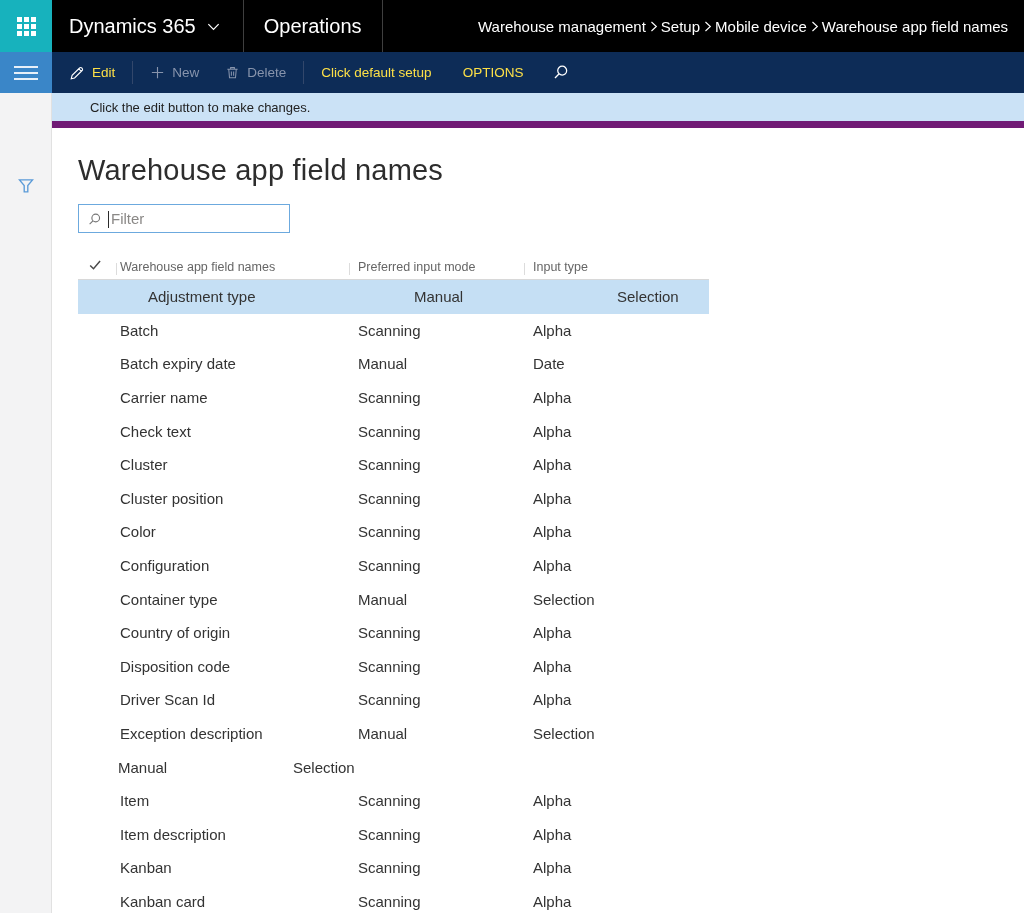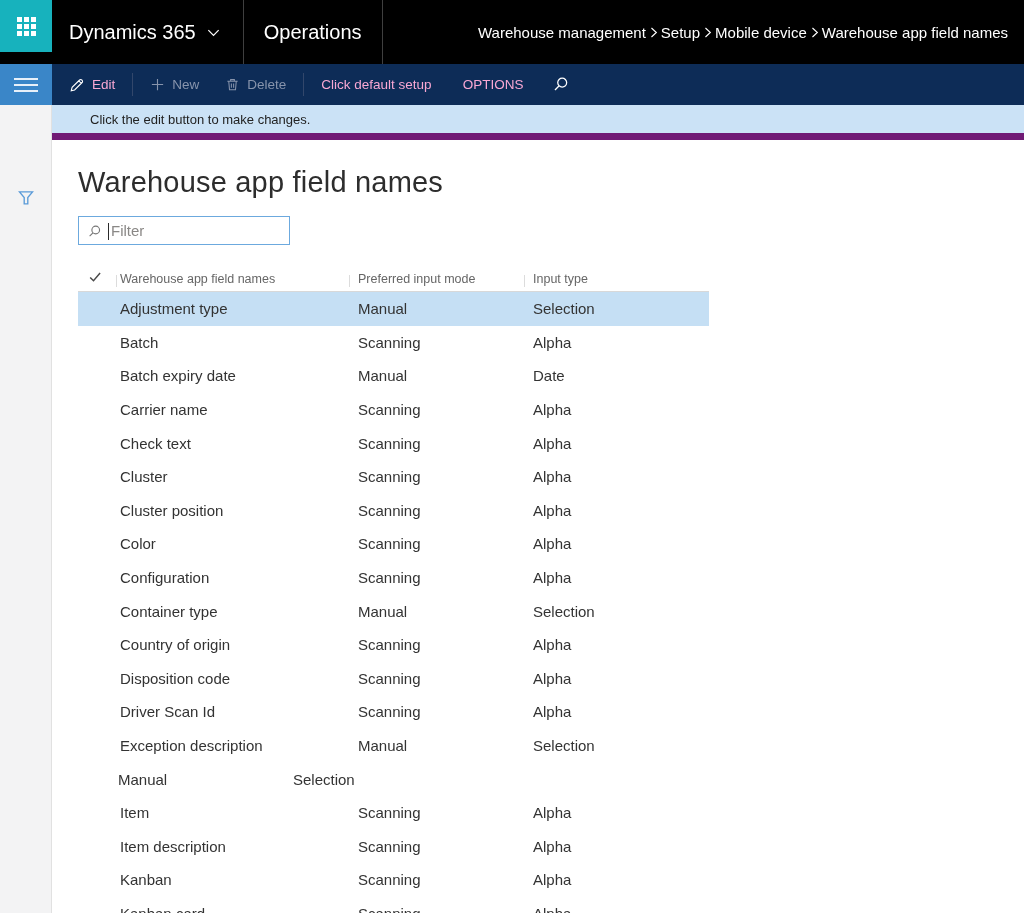--- a/index.html
+++ b/index.html
@@ -3,36 +3,36 @@
 <meta charset="utf-8">
 <style>
   * { margin:0; padding:0; box-sizing:border-box; }
   html,body { width:1024px; height:913px; overflow:hidden; }
   body {
     font-family:"Liberation Sans","DejaVu Sans",sans-serif;
     background:#fff; color:#333;
   }
 
   
-  .top-bar { height:64px; background:#000; display:flex; align-items:stretch;justify-content:flex-end; }
+  .top-bar { height:52px; background:#000; display:flex; align-items:stretch;justify-content:flex-end; }
   .waffle-tile { width:52px; height:52px; background:#17B2BD; display:flex; align-items:center; justify-content:center; cursor:pointer; flex:0 0 auto; }
   .waffle { display:grid; grid-template-columns:repeat(3,5px); grid-template-rows:repeat(3,5px); gap:2px; }
   .waffle span { background:#fff; width:5px; height:5px; }
   .brand { display:flex; align-items:center; gap:10px; padding:0 22px 0 17px; color:#fff; font-size:20px; cursor:pointer; }
   .module { display:flex; align-items:center; padding:0 20px; color:#fff; font-size:20px; cursor:pointer; }
   .vdiv-top { width:1px; background:#3f3f3f; }
   .breadcrumb { margin-left:auto; display:flex; align-items:center; gap:1px; padding-right:16px; color:#fff; font-size:15px; }
   .crumb { cursor:pointer; white-space:nowrap; }
 
   
   .action-bar { height:41px; background:#0D2C57; display:flex; align-items:stretch; }
   .nav-toggle-tile { width:52px; background:#3A86C8; display:flex; align-items:center; justify-content:center; cursor:pointer; flex:0 0 auto; }
   .burger { display:flex; flex-direction:column; gap:4px; }
   .burger span { width:24px; height:2px; background:rgba(255,255,255,.88); }
-  .ab-btn { display:flex; align-items:center; gap:7px; padding:0 13px; color:#f9a8d4; font-size:13.5px; cursor:pointer; white-space:nowrap; background:none; border:none; font-family:inherit; }
+  .ab-btn { display:flex; align-items:center; gap:7px; padding:0 13px; color:#fde047; font-size:13.5px; cursor:pointer; white-space:nowrap; background:none; border:none; font-family:inherit; }
   .ab-btn:first-of-type { margin-left:4px; }
   .ab-btn.disabled { color:#8794AC; cursor:default; }
   .ab-sep { width:1px; background:#32476B; margin:9px 4px; }
   .ab-search { display:flex; align-items:center; padding:0 16px; cursor:pointer; }
 
   
   .lower { display:flex; height:820px; }
   .sidebar { width:52px; flex:0 0 auto; background:#F3F3F4; border-right:1px solid #E1E1E1; padding-top:78px; display:flex; flex-direction:column; align-items:center; }
   .filter-pane-btn { width:30px; height:30px; display:flex; align-items:center; justify-content:center; cursor:pointer; }
   .main { flex:1; display:flex; flex-direction:column; background:#fff; min-width:0; }
@@ -52,21 +52,21 @@
   .grid { margin-top:21px; width:631px; font-size:15px; }
   .g-row { display:flex; align-items:center; height:33.6px; }
   .g-head { height:26px; color:#666; font-size:12.5px; border-bottom:1px solid #D8D8D8; }
   .c-sel  { width:40px; flex:0 0 auto; padding-left:10px; }
   .c-name { width:240px; flex:0 0 auto; padding-left:2px; position:relative; }
   .c-mode { width:175px; flex:0 0 auto; position:relative; }
   .c-type { flex:1; position:relative; }
   .g-head .c-name::after, .g-head .c-mode::after, .g-head .c-type::after {
     content:""; position:absolute; left:-9px; bottom:-1px; width:1px; height:12px; background:#DCDCDC; }
   .g-head .c-name::after { left:-2px; }
-  .g-body .g-row.selected { background:#C5DFF4; }
+  .g-body .g-row.selected { background:#C5DFF4;gap:28px; }
   .g-body .g-row { cursor:pointer; color:#333; }
 </style>
 </head>
 <body>
 
 <div class="top-bar">
   <div class="waffle-tile">
     <div class="waffle">
       <span></span>
         <span></span>

